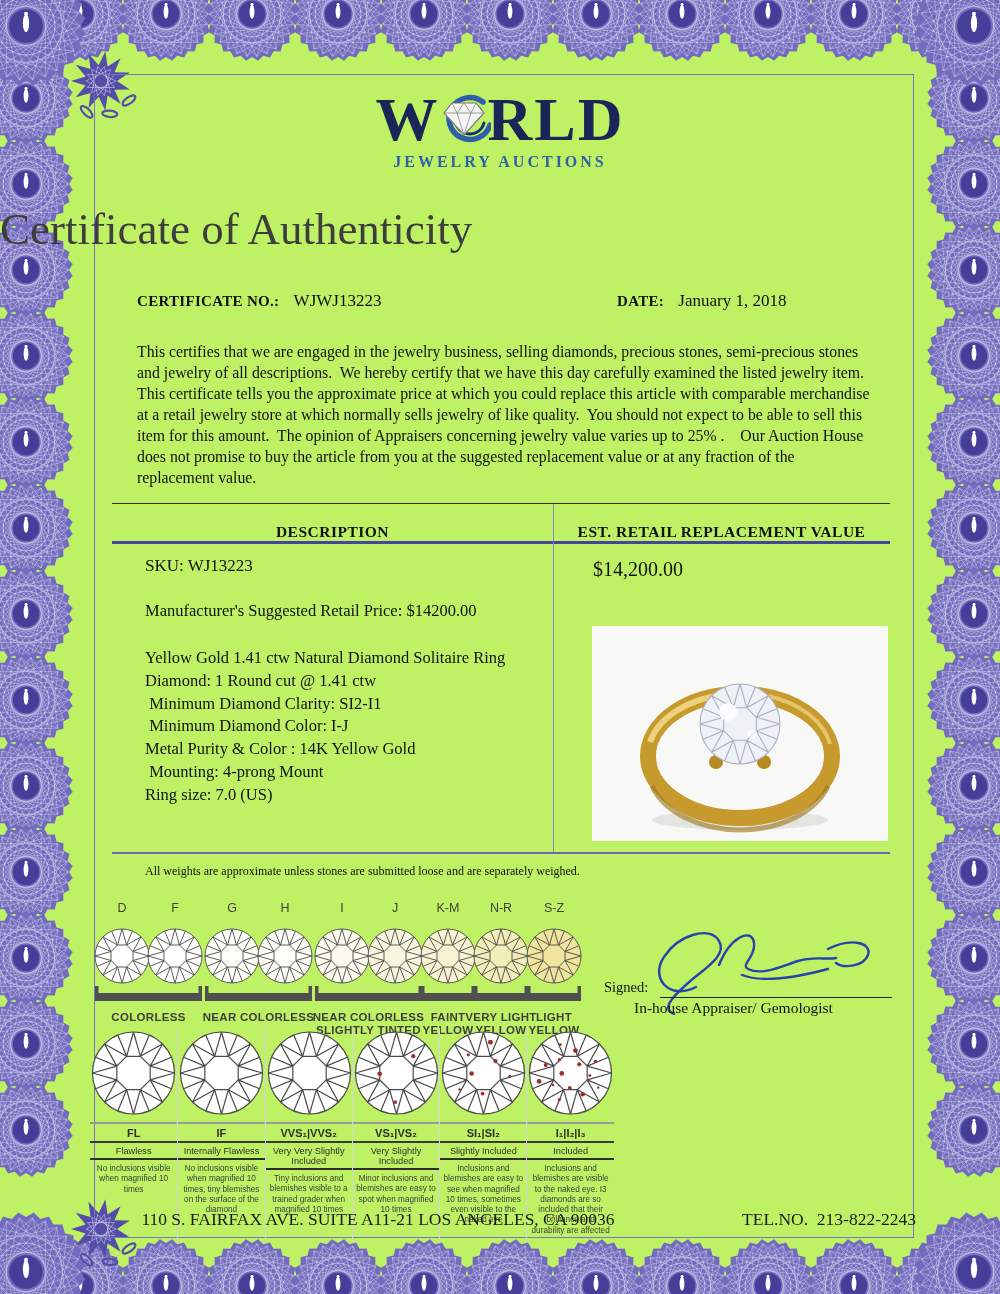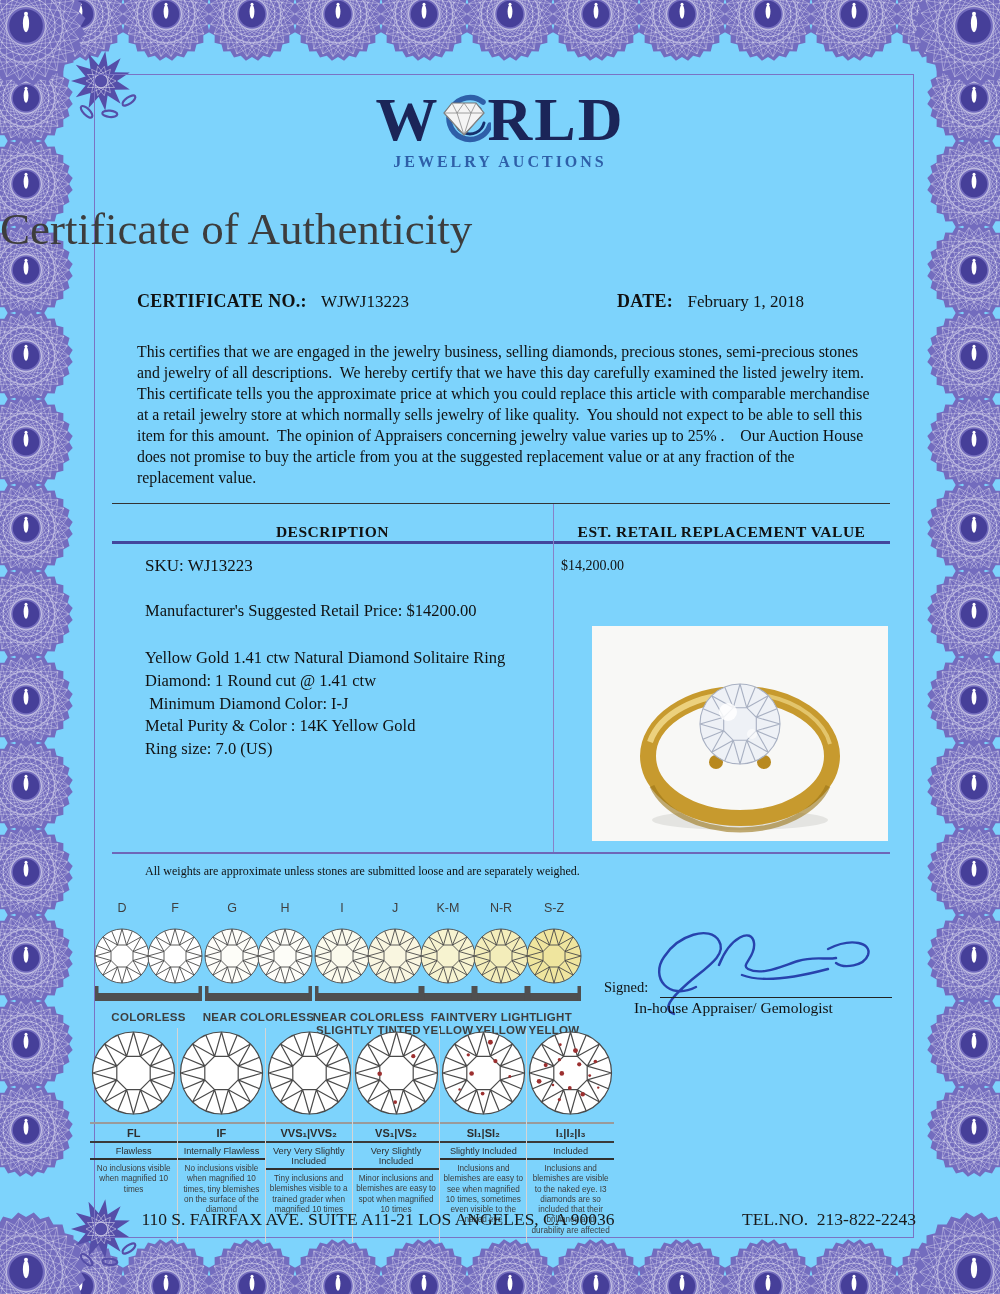--- a/index.html
+++ b/index.html
@@ -1,51 +1,51 @@
 <!DOCTYPE html>
 <html><head>
 <meta charset="utf-8">
 <style>
   html,body{margin:0;padding:0;background:#fff;}
-  .page{position:relative;width:1000px;height:1294px;background:#7dd3fc;overflow:hidden;
+  .page{position:relative;width:1000px;height:1294px;background:#bef264;overflow:hidden;
         font-family:"Liberation Serif",serif;color:#111;}
   #border-svg{position:absolute;left:0;top:0;width:1000px;height:1294px;pointer-events:none;}
   .inner-rule{position:absolute;left:94px;top:74px;width:818px;height:1162px;
               border:1.5px solid #7a73c4;}
   .content{position:absolute;left:0;top:0;width:1000px;height:1294px;}
 
   
   .logo-line{position:absolute;top:88px;left:0;right:0;text-align:center;
              font-weight:bold;font-size:62px;line-height:1;color:#1b2558;letter-spacing:2px;}
   .logo-line .gem-logo{display:inline-block;vertical-align:-10px;margin:0 -3px;}
   .logo-sub{position:absolute;top:153px;left:0;right:0;text-align:center;color:#2e5fa8;
             font-weight:bold;font-size:16px;letter-spacing:3px;}
   .title{position:absolute;top:203px;left:0;right:0;text-align:left;margin:0;
          font-weight:normal;font-size:45px;color:#3d3d3d;}
 
   
   .meta-cert{position:absolute;left:137px;top:291px;font-size:17px;}
   .meta-date{position:absolute;left:617px;top:291px;font-size:17px;}
-  .meta-label{font-weight:bold;font-size:18px;letter-spacing:.3px;}
+  .meta-label{font-weight:bold;font-size:15px;letter-spacing:.3px;}
   .meta-value{padding-left:10px;}
 
   .body-par{position:absolute;left:137px;top:341px;width:737px;font-size:15.8px;
             line-height:1.33;white-space:pre-wrap;}
 
   
   .tbl{position:absolute;left:112px;top:503px;width:778px;height:348px;
        border-top:1.5px solid #333;border-bottom:2px solid #6e67b8;}
   .tbl-head{display:flex;height:37px;align-items:flex-end;border-bottom:3px solid #43469c;}
   .tbl-h1{width:441px;text-align:center;font-weight:bold;font-size:15.5px;letter-spacing:.5px;}
   .tbl-h2{flex:1;text-align:center;font-weight:bold;font-size:15.5px;letter-spacing:.5px;}
   .tbl-divider{position:absolute;left:441px;top:0;bottom:0;width:1px;background:#8781c8;}
   .tbl-sku{position:absolute;left:33px;top:52px;font-size:17px;}
   .tbl-msrp{position:absolute;left:33px;top:97px;font-size:16.5px;}
   .tbl-details{position:absolute;left:33px;top:143px;font-size:16.5px;line-height:22.8px;white-space:pre;}
-  .tbl-value{position:absolute;left:449px;top:54px;font-size:14px;}
+  .tbl-value{position:absolute;left:481px;top:54px;font-size:20px;}
   .ring-photo{position:absolute;left:480px;top:122px;}
 
   .weights-note{position:absolute;left:145px;top:864px;font-size:12px;}
 
   
   #color-chart{position:absolute;left:92px;top:896px;}
   .cc-letter{font-family:"Liberation Sans",sans-serif;font-size:12.5px;fill:#3f3f3f;text-anchor:middle;}
   .cc-label{font-family:"Liberation Sans",sans-serif;font-weight:bold;font-size:11.5px;fill:#3e3e3e;
             text-anchor:middle;letter-spacing:.3px;}
 
@@ -429,34 +429,34 @@
     <div class="logo-sub">JEWELRY AUCTIONS</div>
 
     <h1 class="title">Certificate of Authenticity</h1>
 
     <div class="meta-cert">
       <span class="meta-label">CERTIFICATE NO.:</span>
       <span class="meta-value">WJWJ13223</span>
     </div>
     <div class="meta-date">
       <span class="meta-label">DATE:</span>
-      <span class="meta-value">February 1, 2018</span>
+      <span class="meta-value">January 1, 2018</span>
     </div>
 
     <div class="body-par">This certifies that we are engaged in the jewelry business, selling diamonds, precious stones, semi-precious stones and jewelry of all descriptions.  We hereby certify that we have this day carefully examined the listed jewelry item. This certificate tells you the approximate price at which you could replace this article with comparable merchandise at a retail jewelry store at which normally sells jewelry of like quality.  You should not expect to be able to sell this item for this amount.  The opinion of Appraisers concerning jewelry value varies up to 25% .    Our Auction House does not promise to buy the article from you at the suggested replacement value or at any fraction of the replacement value.</div>
 
     <div class="tbl">
       <div class="tbl-head">
         <div class="tbl-h1">DESCRIPTION</div>
         <div class="tbl-h2">EST. RETAIL REPLACEMENT VALUE</div>
       </div>
       <div class="tbl-divider"></div>
       <div class="tbl-sku">SKU: WJ13223</div>
       <div class="tbl-msrp">Manufacturer's Suggested Retail Price: $14200.00</div>
-      <div class="tbl-details"><div>Yellow Gold 1.41 ctw Natural Diamond Solitaire Ring</div><div>Diamond: 1 Round cut @ 1.41 ctw</div><div> Minimum Diamond Color: I-J</div><div>Metal Purity &amp; Color : 14K Yellow Gold</div><div>Ring size: 7.0 (US)</div></div>
+      <div class="tbl-details"><div>Yellow Gold 1.41 ctw Natural Diamond Solitaire Ring</div><div>Diamond: 1 Round cut @ 1.41 ctw</div><div> Minimum Diamond Clarity: SI2-I1</div><div> Minimum Diamond Color: I-J</div><div>Metal Purity &amp; Color : 14K Yellow Gold</div><div> Mounting: 4-prong Mount</div><div>Ring size: 7.0 (US)</div></div>
       <div class="tbl-value">$14,200.00</div>
       <svg class="ring-photo" width="296" height="215" viewBox="0 0 296 215">
         <rect width="296" height="215" fill="#f8f8f6"></rect>
         <ellipse cx="148" cy="194" rx="88" ry="10" fill="#e4e4e1"></ellipse>
         <ellipse cx="148" cy="130" rx="92" ry="62" fill="none" stroke="#c79a2e" stroke-width="16"></ellipse>
         <path d="M60 160 A92 62 0 0 0 236 160" stroke="#9a7418" stroke-width="5" fill="none" opacity="0.6"></path>
         <path d="M58 116 A92 62 0 0 1 148 68" stroke="#f0d787" stroke-width="6" fill="none" opacity="0.9"></path>
         <path d="M238 118 A92 62 0 0 0 176 70" stroke="#f0d787" stroke-width="4" fill="none" opacity="0.7"></path>
         <circle cx="116" cy="104" r="7" fill="#d3a63c"></circle>
         <circle cx="180" cy="104" r="7" fill="#c79a2e"></circle>

